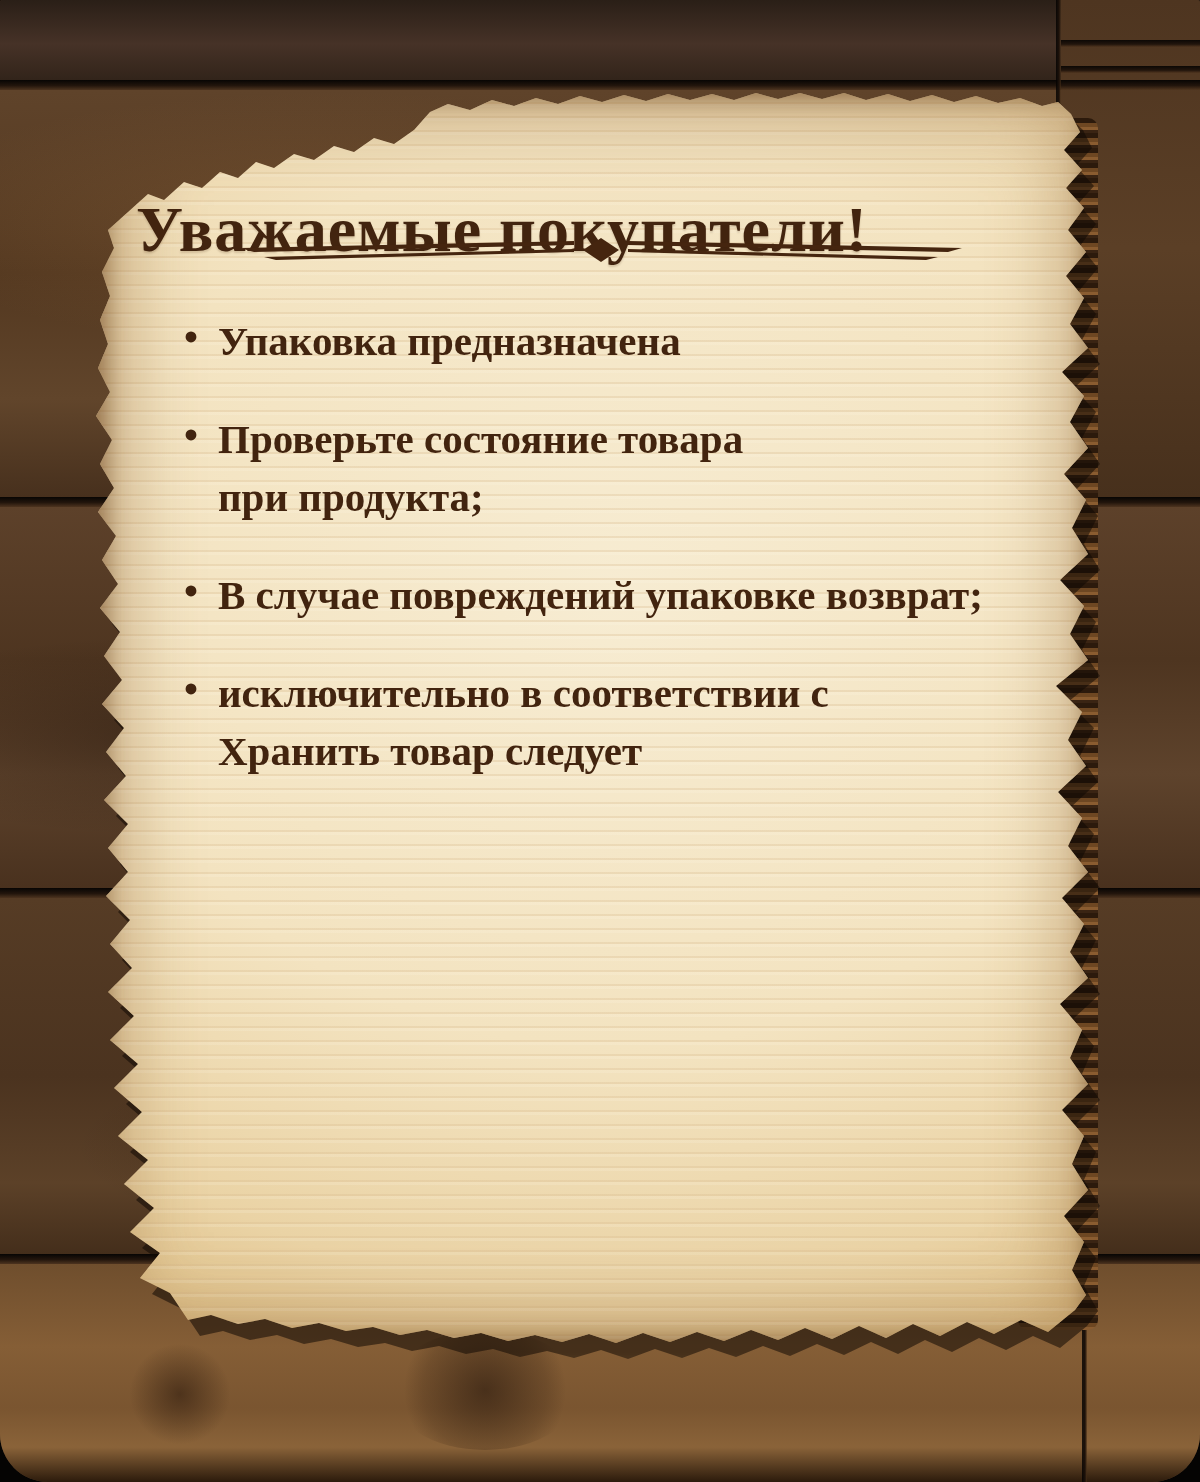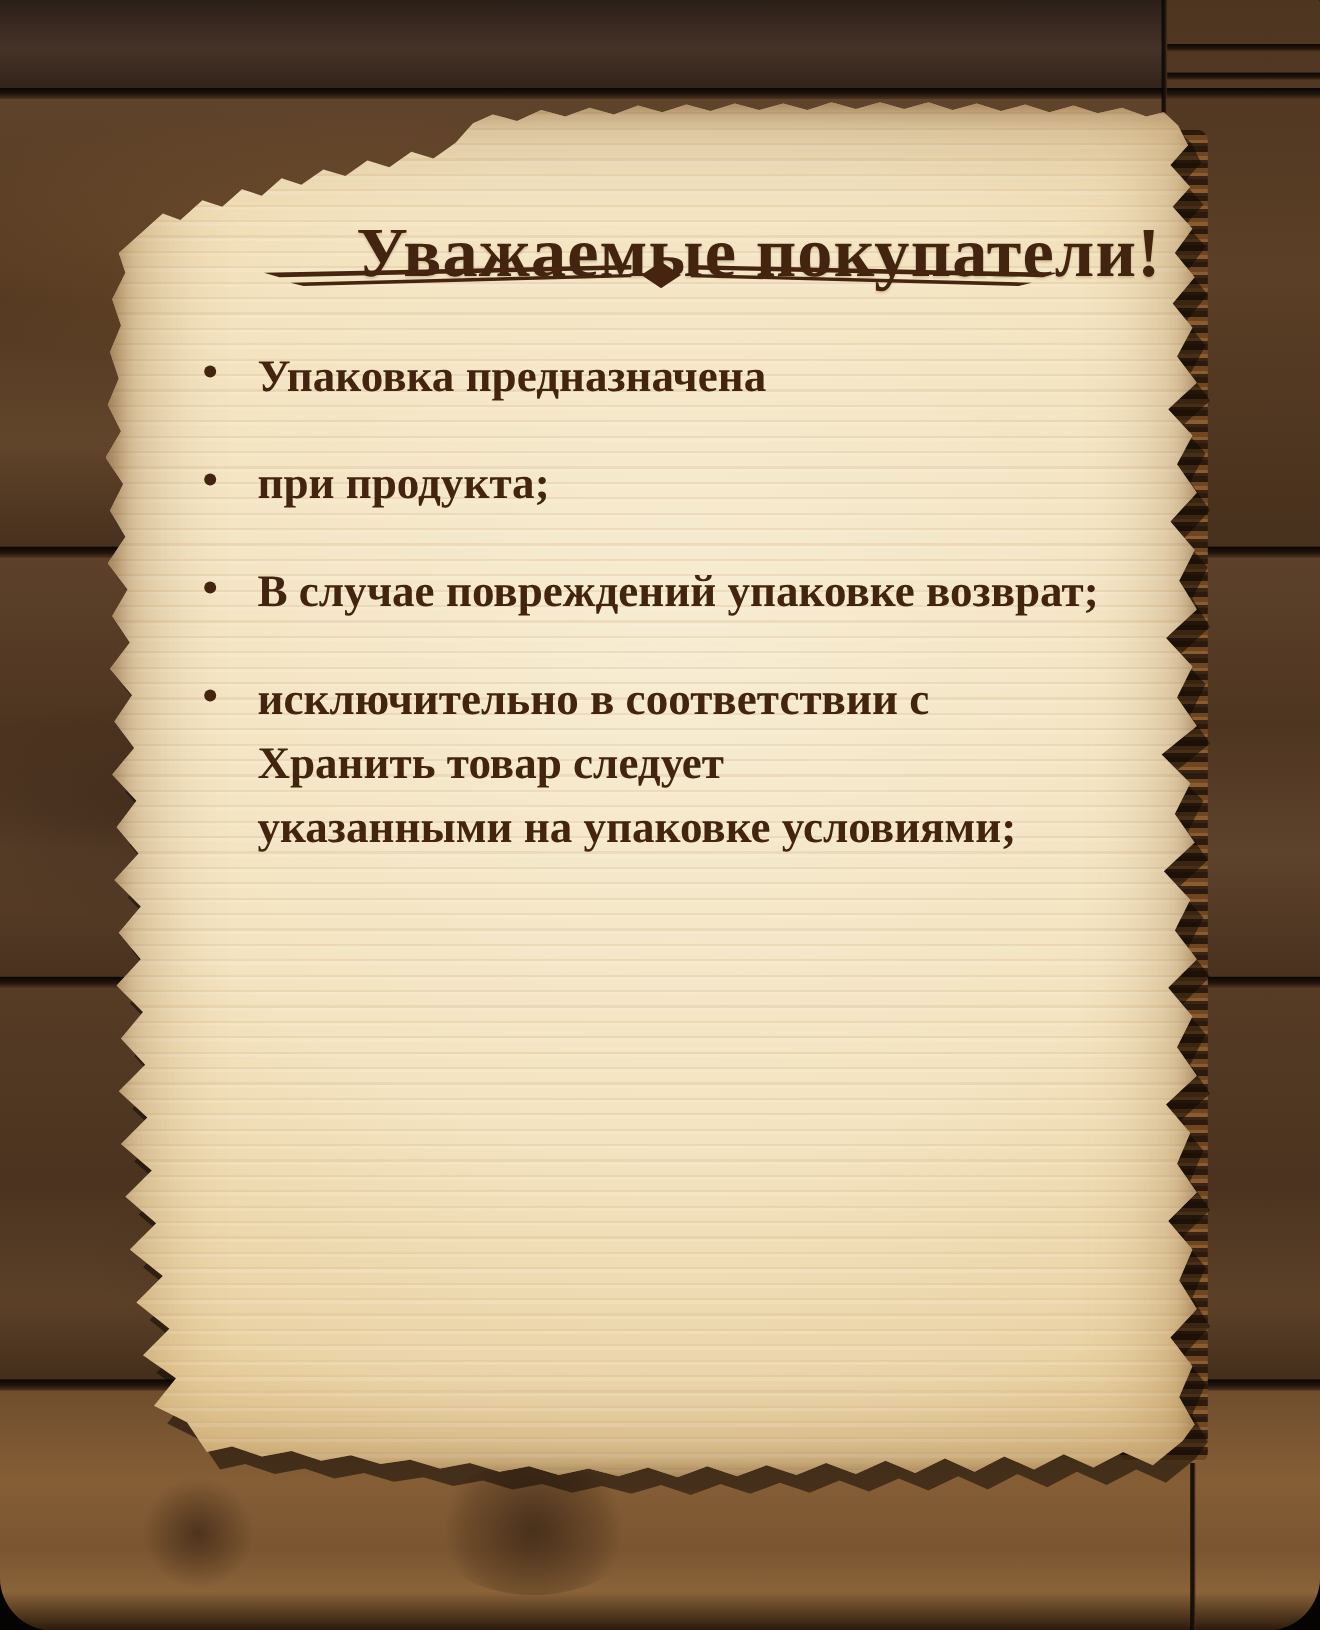--- a/index.html
+++ b/index.html
@@ -74,32 +74,32 @@
         #f7ecd2 0%, #f3e3c0 40%, #ead3a5 62%, #d9b77a 80%, #c49455 93%, #ad7c3f 100%);
   }
   .burn{position:absolute;inset:0;
     box-shadow:
       inset 0 0 22px 10px rgba(100,58,20,0.55),
       inset 0 0 70px 34px rgba(140,95,45,0.38);}
   
   .ink{color:#42240f;}
   .title{
     position:absolute;left:136px;top:150px;width:920px;
-    text-align:right;font-size:64px;font-weight:700;line-height:74px;
+    text-align:left;font-size:64px;font-weight:700;line-height:74px;
     letter-spacing:1px;text-shadow:0 2px 2px rgba(80,45,15,0.18);
   }
   .divider{position:absolute;left:238px;top:234px;width:726px;height:36px;}
   .bullets{
     position:absolute;left:184px;top:312px;width:880px;
     list-style:none;margin:0;padding:0;
     font-size:41px;font-weight:700;line-height:58px;
   }
   .bullets li{position:relative;padding-left:34px;margin-bottom:40px;}
   .dot{position:absolute;left:0;top:-3px;font-size:40px;}
-  .bline{display:block;white-space:nowrap;margin-left:16px;}
+  .bline{display:block;white-space:nowrap;}
 </style>
 </head>
 <body>
 
 <div class="stage">
 
   <div class="wood">
     <div class="plank grain plank-a"></div>
     <div class="plank grain plank-b"></div>
     <div class="plank grain plank-c"></div>
@@ -137,27 +137,27 @@
     </g>
   </svg>
 
   <ul class="bullets ink">
     <li>
       <span class="dot">•</span>
       <span class="bline">Упаковка предназначена</span>
     </li>
     <li>
       <span class="dot">•</span>
+      <span class="bline">Проверьте состояние товара</span>
       <span class="bline">при продукта;</span>
     </li>
     <li>
       <span class="dot">•</span>
       <span class="bline">В случае повреждений упаковке возврат;</span>
     </li>
     <li>
       <span class="dot">•</span>
       <span class="bline">исключительно в соответствии с</span>
       <span class="bline">Хранить товар следует</span>
-      <span class="bline">указанными на упаковке условиями;</span>
     </li>
   </ul>
 
 </div>
 
 </body></html>

